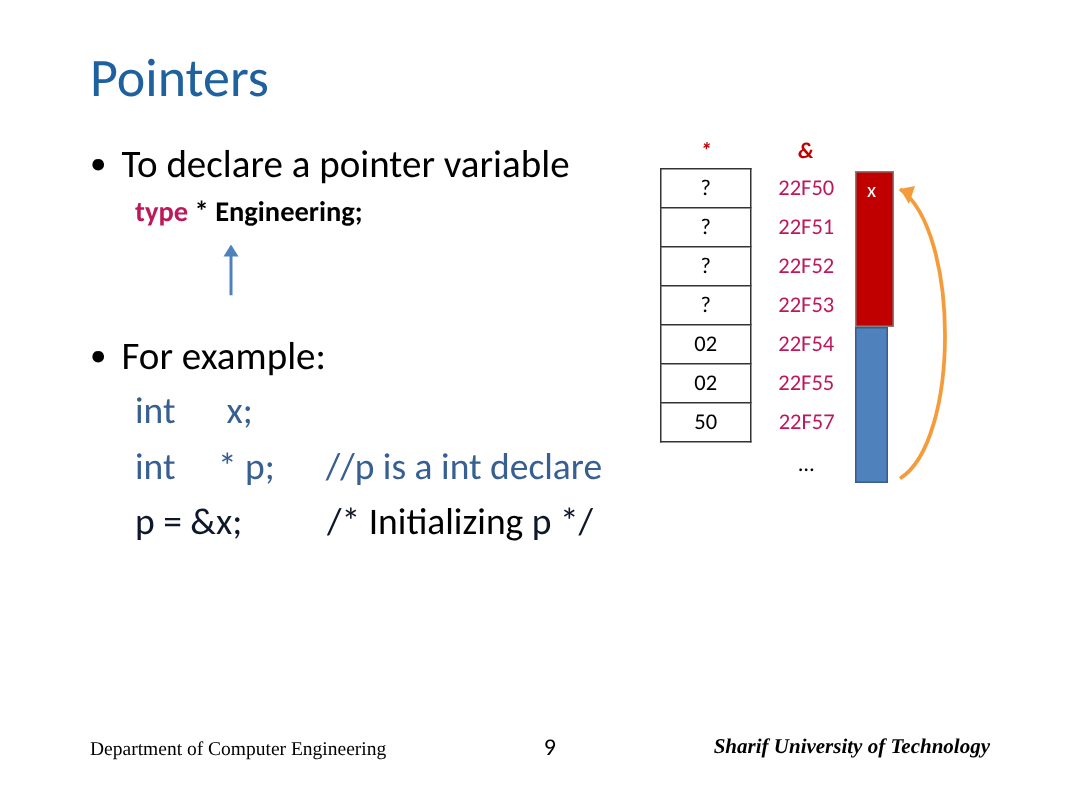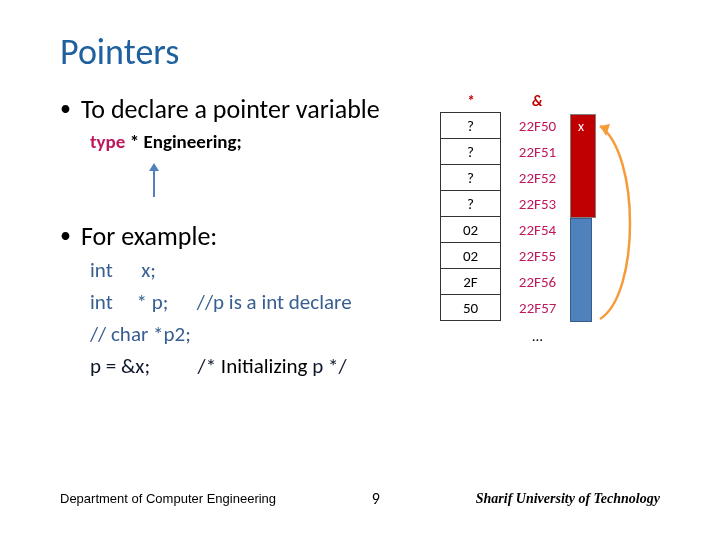--- a/index.html
+++ b/index.html
@@ -13,39 +13,39 @@
   .body-area { display: flex; }
   .left-col { flex: 1; padding-right: 10px; }
   .bullet { display: flex; align-items: flex-start; margin-bottom: 4px; }
   .bullet .dot { font-size: 22px; margin-right: 10px; line-height: 34px; }
   .bullet .txt { font-size: 26px; line-height: 34px; }
   .syntax-line { margin: 2px 0 10px 30px; font-size: 19px; }
   .syntax-line .type { color: #be185d; font-weight: bold; }
   .syntax-line .pname { font-weight: bold; }
   .arrow-up { margin-left: 86px; margin-bottom: 18px; }
   .code-block { margin-left: 30px; margin-top: 4px; }
-  .code-line { font-size: 21px; color: #375f91; margin-bottom: 6px; }
+  .code-line { font-size: 25px; color: #375f91; margin-bottom: 6px; }
   .code-line .dark { color: #0f172a; }
   .code-line .cmt { color: #375f91; }
   .code-line .strong { font-weight: normal; color: #000; }
   .right-col { width: 230px; position: relative; }
   .mem-table { border-collapse: collapse; font-size: 15px; }
   .mem-table td { text-align: center; }
   .hdr-star { color: #c00000; font-style: italic; font-weight: bold; padding-bottom: 2px; width: 60px; }
   .hdr-amp { color: #c00000; font-style: italic; font-weight: bold; padding-bottom: 2px; width: 60px; padding-left: 6px; text-align: left; }
   .cell-val { border: 1px solid #333; height: 26px; width: 60px; }
   .cell-addr { color: #be185d; width: 68px; text-align: left; padding-left: 6px; height: 26px; }
   .cell-dots { color: #000; padding-top: 4px; }
   .overlay { position: absolute; z-index: 2; }
   .red-box { background: #c00000; border: 1px solid #7f7f7f; }
   .blue-box { background: #4f81bd; border: 1px solid #385d8a; }
   .x-label { position: absolute; color: #fff; font-size: 14px; z-index: 3; }
   .curve-svg { position: absolute; z-index: 4; }
   .footer { position: absolute; bottom: 32px; left: 0; width: 100%; display: flex; justify-content: space-between; align-items: center; padding: 0 60px; }
-  .footer .dept { font-family: Liberation Sans, sans-serif; font-size: 13px; }
+  .footer .dept { font-family: Liberation Serif, serif; font-size: 13px; }
   .footer .pageno { font-size: 16px; }
   .footer .uni { font-family: Georgia, serif; font-size: 14px; font-weight: bold; font-style: italic; }
 </style>
 </head>
 <body>
 
 <div class="slide">
   <div class="title">Pointers</div>
 
   <div class="body-area">
@@ -69,21 +69,20 @@
         <span class="dot">•</span>
         <span class="txt">For example:</span>
       </div>
       <div class="code-block">
         <div class="code-line">
           <span>int</span>&nbsp;&nbsp;&nbsp;&nbsp;&nbsp;&nbsp;<span>x;</span>
         </div>
         <div class="code-line">
           <span>int</span>&nbsp;&nbsp;&nbsp;&nbsp;&nbsp;<span>* p;</span>&nbsp;&nbsp;&nbsp;&nbsp;&nbsp;&nbsp;<span class="cmt">//p is a int declare</span>
         </div>
-        <div class="code-line">// char   *p2;</div>
         <div class="code-line">
           <span class="dark">p = &amp;x;</span>&nbsp;&nbsp;&nbsp;&nbsp;&nbsp;&nbsp;&nbsp;&nbsp;&nbsp;&nbsp;<span class="dark">/* </span><span class="strong">Initializing</span><span class="dark"> p */</span>
         </div>
       </div>
     </div>
 
     <div class="right-col">
       <table class="mem-table">
         <tbody>
             <tr>
@@ -108,24 +107,20 @@
             </tr>
         <tr>
               <td class="cell-val">02</td>
               <td class="cell-addr">22F54</td>
             </tr>
         <tr>
               <td class="cell-val">02</td>
               <td class="cell-addr">22F55</td>
             </tr>
         <tr>
-              <td class="cell-val">2F</td>
-              <td class="cell-addr">22F56</td>
-            </tr>
-        <tr>
               <td class="cell-val">50</td>
               <td class="cell-addr">22F57</td>
             </tr>
         <tr>
               <td></td>
               <td class="cell-addr cell-dots">…</td>
             </tr>
       </tbody>
         </table>
 

